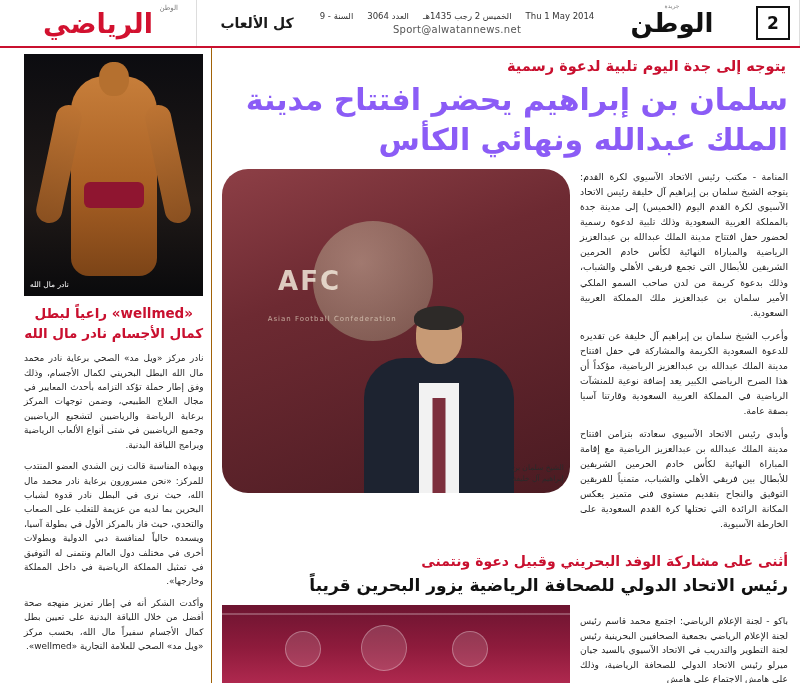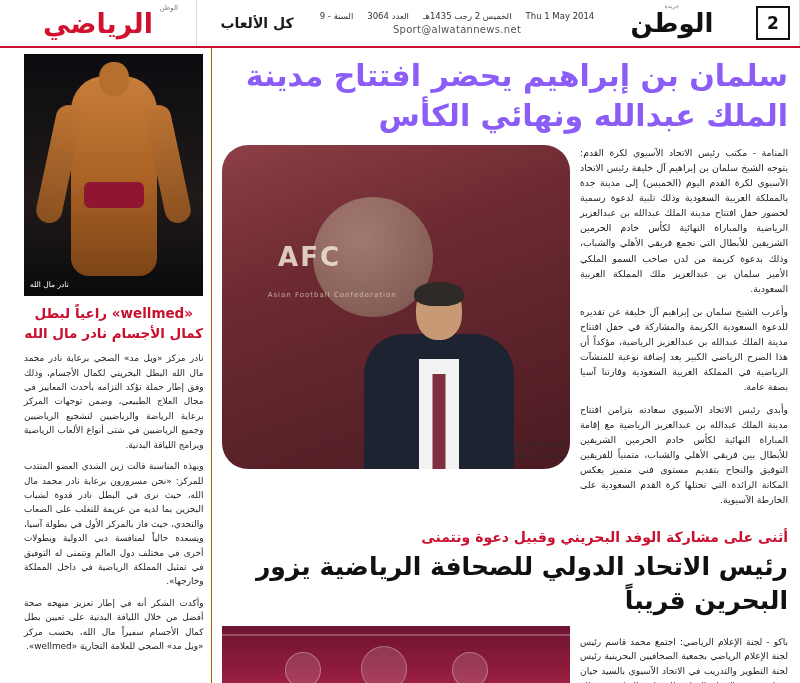--- a/index.html
+++ b/index.html
@@ -297,21 +297,21 @@
   .kicker2 {
     text-align: right;
     color: #c9102f;
     font-size: 14px;
     font-weight: bold;
     direction: rtl;
     margin-bottom: 5px;
   }
   .headline2 {
     color: #111;
-    font-size: 25px;
+    font-size: 17px;
     font-weight: bold;
     line-height: 1.35;
     direction: rtl;
     margin-bottom: 8px;
   }
   .sec2-row {
     display: flex;
     flex-direction: row;
     gap: 10px;
   }
@@ -451,20 +451,21 @@
 
     <div class="mast-num">
       <div class="num-box">2</div>
     </div>
   </div>
 
   <div class="content">
 
     <div class="col-main">
 
+      <div class="kicker">يتوجه إلى جدة اليوم تلبية لدعوة رسمية</div>
       <div class="headline">سلمان بن إبراهيم يحضر افتتاح مدينة الملك عبدالله ونهائي الكأس</div>
 
       <div class="story-row">
 
         <div class="story-text">
           <p>المنامة - مكتب رئيس الاتحاد الآسيوي لكرة القدم: يتوجه الشيخ سلمان بن إبراهيم آل خليفة رئيس الاتحاد الآسيوي لكرة القدم اليوم (الخميس) إلى مدينة جدة بالمملكة العربية السعودية وذلك تلبية لدعوة رسمية لحضور حفل افتتاح مدينة الملك عبدالله بن عبدالعزيز الرياضية والمباراة النهائية لكأس خادم الحرمين الشريفين للأبطال التي تجمع فريقي الأهلي والشباب، وذلك بدعوة كريمة من لدن صاحب السمو الملكي الأمير سلمان بن عبدالعزيز ملك المملكة العربية السعودية.</p>
           <p>وأعرب الشيخ سلمان بن إبراهيم آل خليفة عن تقديره للدعوة السعودية الكريمة والمشاركة في حفل افتتاح مدينة الملك عبدالله بن عبدالعزيز الرياضية، مؤكداً أن هذا الصرح الرياضي الكبير يعد إضافة نوعية للمنشآت الرياضية في المملكة العربية السعودية وقارتنا آسيا بصفة عامة.</p>
           <p>وأبدى رئيس الاتحاد الآسيوي سعادته بتزامن افتتاح مدينة الملك عبدالله بن عبدالعزيز الرياضية مع إقامة المباراة النهائية لكأس خادم الحرمين الشريفين للأبطال بين فريقي الأهلي والشباب، متمنياً للفريقين التوفيق والنجاح بتقديم مستوى فني متميز يعكس المكانة الرائدة التي تحتلها كرة القدم السعودية على الخارطة الآسيوية.</p>
         </div>
 

